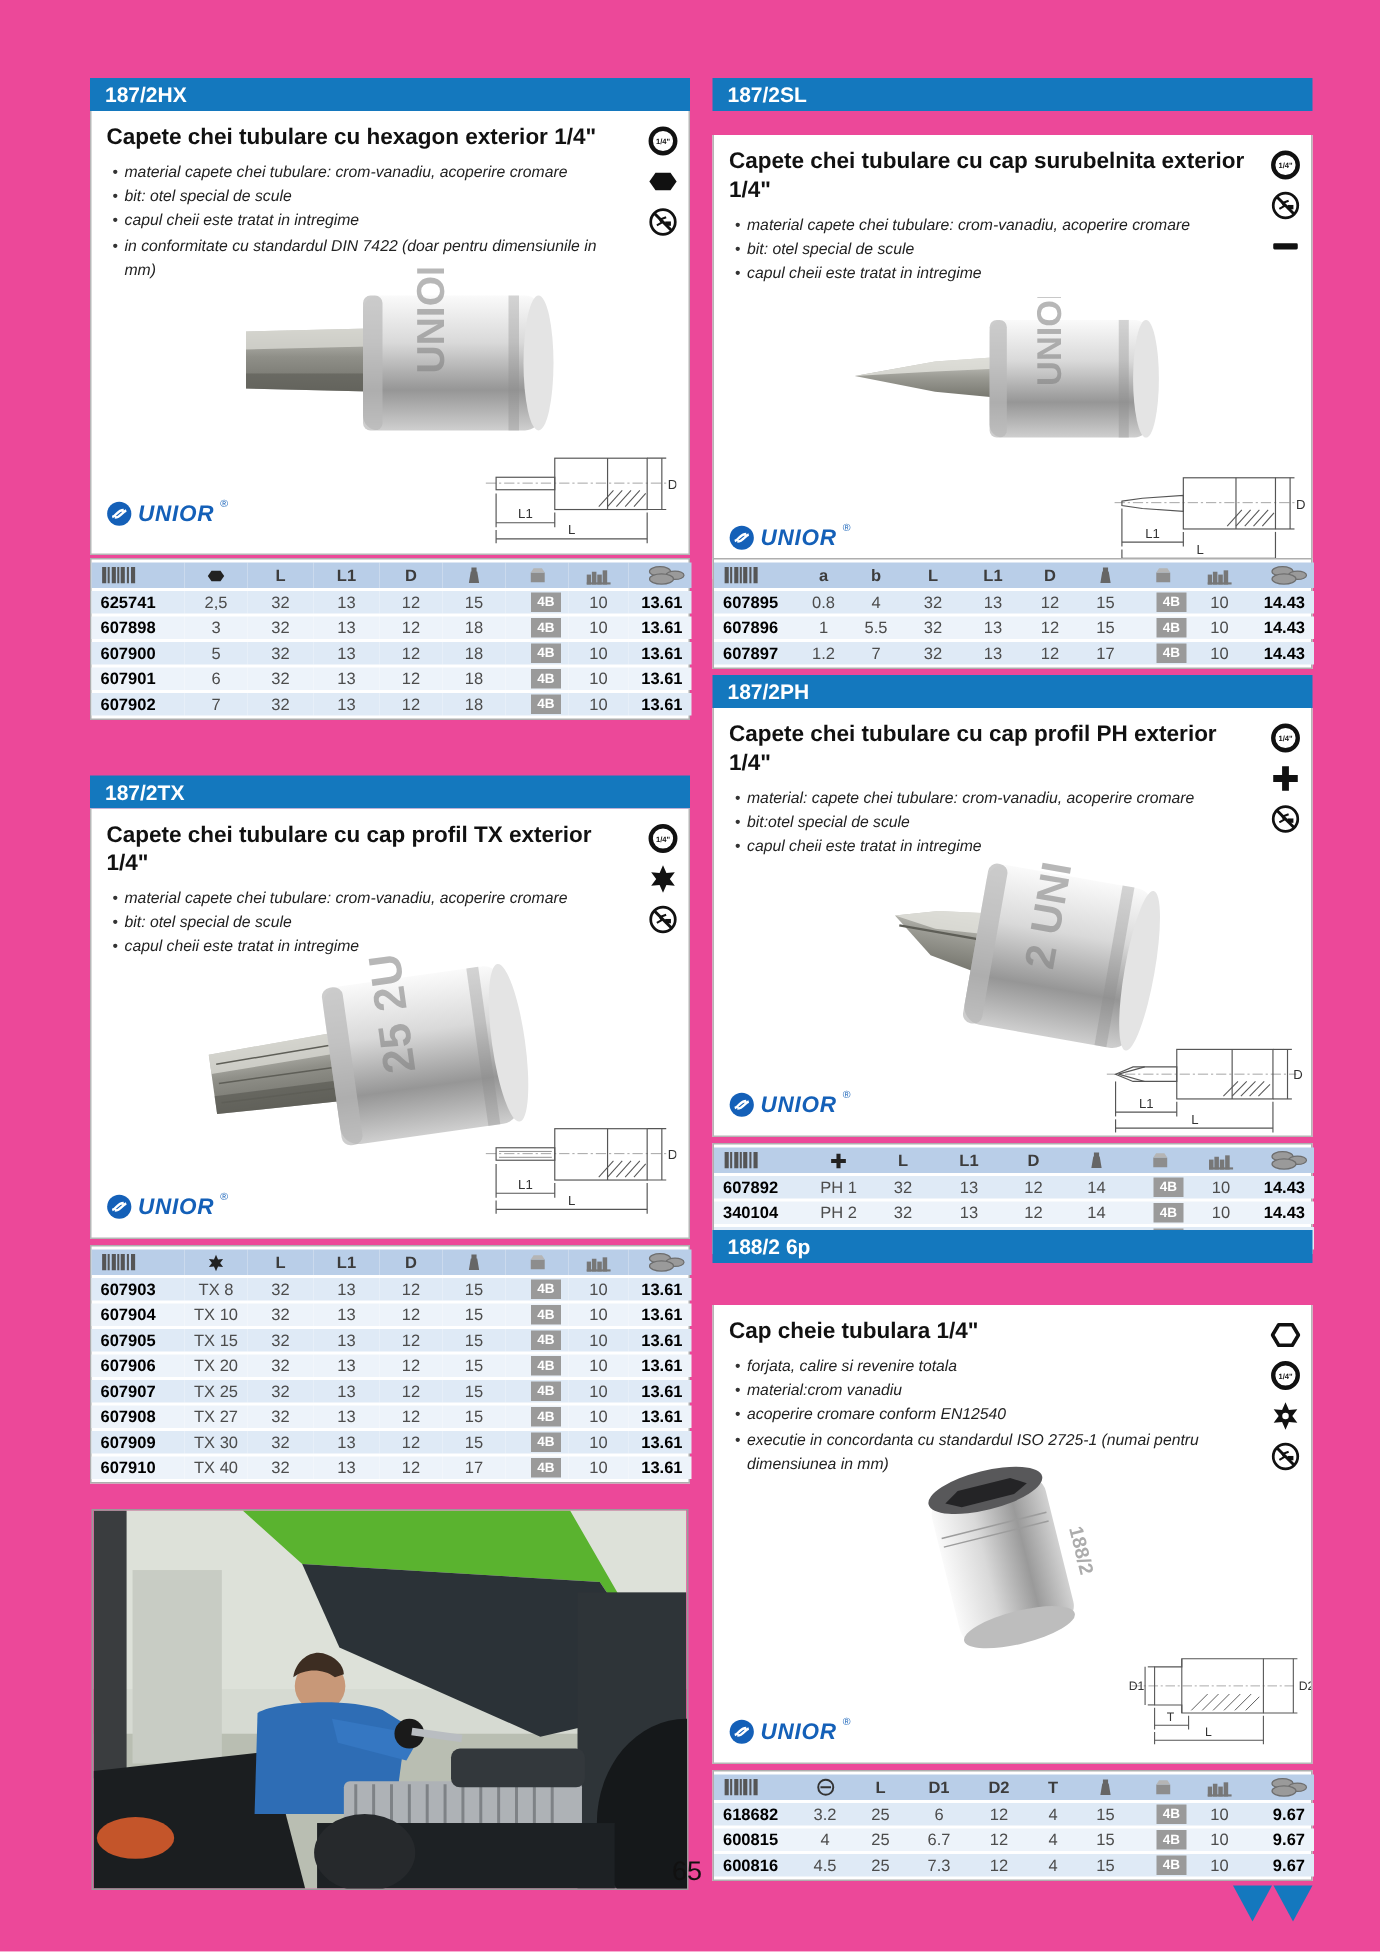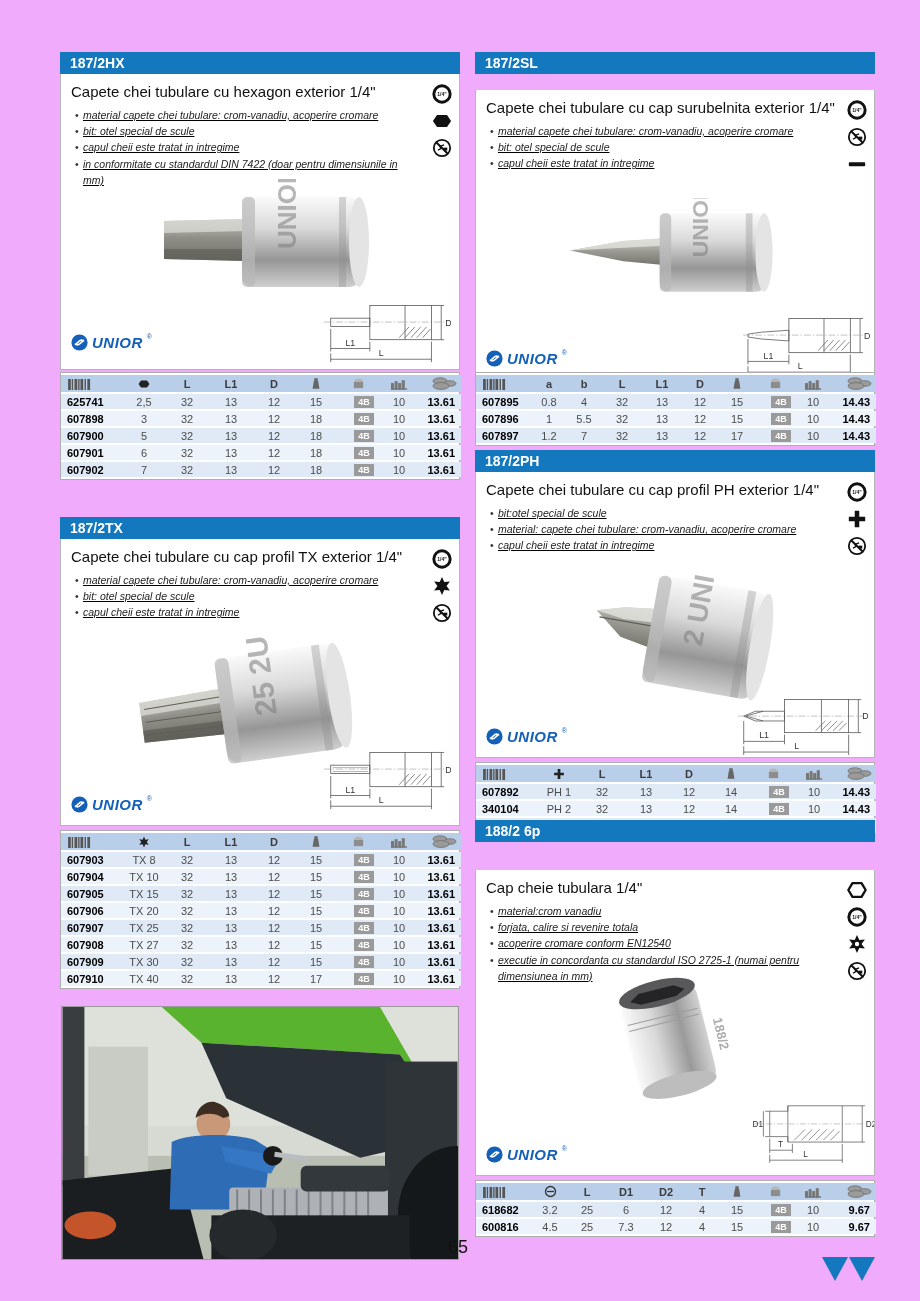--- a/index.html
+++ b/index.html
@@ -1,27 +1,27 @@
 <!DOCTYPE html>
 <html><head>
 <meta charset="utf-8">
 <style>
   * { margin:0; padding:0; box-sizing:border-box; }
   html,body { background:#fff; }
   body { font-family:"Liberation Sans", sans-serif; width:920px; height:1301px; position:relative; }
-  .page { position:absolute; left:0; top:0; width:920px; height:1301px; background:#f0abfc; overflow:hidden; }
+  .page { position:absolute; left:0; top:0; width:920px; height:1301px; background:#ec4899; overflow:hidden; }
   .col { position:absolute; top:0; width:400px; height:1301px; }
   .col-left { left:60px; }
   .col-right { left:475px; }
 
   .sec-header { position:absolute; left:0; width:400px; height:22px; background:#1478be; color:#fff;
     font-size:14px; font-weight:bold; line-height:22px; padding-left:10px; }
   .sec-box { position:absolute; left:0; width:400px; background:#fff; border:1px solid #b5b5b5; border-top:none; }
-  .sec-title { font-size:15px; font-weight:normal; color:#111; padding:9px 36px 3px 10px; line-height:1.25; }
-  .bullets { list-style:none; padding:2px 40px 0 14px;text-decoration:underline; }
+  .sec-title { font-size:15px; font-weight:bold; color:#111; padding:9px 36px 3px 10px; line-height:1.25; }
+  .bullets { list-style:none; padding:2px 40px 0 14px; }
   .bullets li { font-size:10.5px; font-style:italic; color:#222; line-height:1.55; padding-left:8px; position:relative; }
   .bullets li::before { content:"•"; position:absolute; left:0; top:0; font-style:normal; color:#333; }
   .icon-stack { position:absolute; right:5px; top:10px; display:flex; flex-direction:column; align-items:center; gap:7px; width:24px; }
   .ic { width:20px; height:20px; display:block; }
 
   .prod { position:absolute; }
   .drawing { position:absolute; }
   .logo { position:absolute; display:flex; align-items:center; gap:4px; height:20px; }
   .logo-mark { width:17px; height:17px; }
   .logo-text { color:#1460b8; font-size:15px; font-weight:bold; font-style:italic; letter-spacing:0.5px; }
@@ -725,22 +725,22 @@
       </table>
     </div>
 
     <div class="sec-header" style="top:450px">
       <span>187/2PH</span>
     </div>
     <div class="sec-box" style="top:472px; height:286px">
       <div class="sec-title">Capete chei tubulare cu cap profil PH exterior 1/4"</div>
       <ul class="bullets">
 
-      <li>bit:otel special de scule</li>
-          <li>material: capete chei tubulare: crom-vanadiu, acoperire cromare</li>
+      <li>material: capete chei tubulare: crom-vanadiu, acoperire cromare</li>
+          <li>bit:otel special de scule</li>
           <li>capul cheii este tratat in intregime</li>
         </ul>
       <div class="icon-stack">
         <svg class="ic" viewBox="0 0 22 22">
             <circle cx="11" cy="11" r="9" fill="none" stroke="#111" stroke-width="3.2"></circle>
             <text x="11" y="13.3" font-size="5.6" text-anchor="middle" fill="#111" font-weight="bold">1/4"</text>
           </svg>
         <svg class="ic" viewBox="0 0 22 22">
             <path d="M8.5 2h5v6.5H20v5h-6.5V20h-5v-6.5H2v-5h6.5z" fill="#111"></path>
           </svg>
@@ -908,22 +908,22 @@
       </table>
     </div>
 
     <div class="sec-header" style="top:820px">
       <span>188/2 6p</span>
     </div>
     <div class="sec-box" style="top:870px; height:306px">
       <div class="sec-title">Cap cheie tubulara 1/4"</div>
       <ul class="bullets">
 
-      <li>material:crom vanadiu</li>
-          <li>forjata, calire si revenire totala</li>
+      <li>forjata, calire si revenire totala</li>
+          <li>material:crom vanadiu</li>
           <li>acoperire cromare conform EN12540</li>
           <li>executie in concordanta cu standardul ISO 2725-1 (numai pentru dimensiunea in mm)</li>
         </ul>
       <div class="icon-stack">
         <svg class="ic" viewBox="0 0 22 22">
             <polygon points="6,3.5 16,3.5 20.5,11 16,18.5 6,18.5 1.5,11" fill="none" stroke="#111" stroke-width="2.6" stroke-linejoin="round"></polygon>
           </svg>
         <svg class="ic" viewBox="0 0 22 22">
             <circle cx="11" cy="11" r="9" fill="none" stroke="#111" stroke-width="3.2"></circle>
             <text x="11" y="13.3" font-size="5.6" text-anchor="middle" fill="#111" font-weight="bold">1/4"</text>
@@ -1066,20 +1066,32 @@
               <td>25</td>
               <td>6</td>
               <td>12</td>
               <td>4</td>
               <td>15</td>
             <td><span class="badge">4B</span></td>
             <td>10</td>
               <td class="price">9.67</td>
           </tr>
             <tr>
+            <td class="code">600815</td>
+              <td>4</td>
+              <td>25</td>
+              <td>6.7</td>
+              <td>12</td>
+              <td>4</td>
+              <td>15</td>
+            <td><span class="badge">4B</span></td>
+            <td>10</td>
+              <td class="price">9.67</td>
+          </tr>
+            <tr>
             <td class="code">600816</td>
               <td>4.5</td>
               <td>25</td>
               <td>7.3</td>
               <td>12</td>
               <td>4</td>
               <td>15</td>
             <td><span class="badge">4B</span></td>
             <td>10</td>
               <td class="price">9.67</td>

